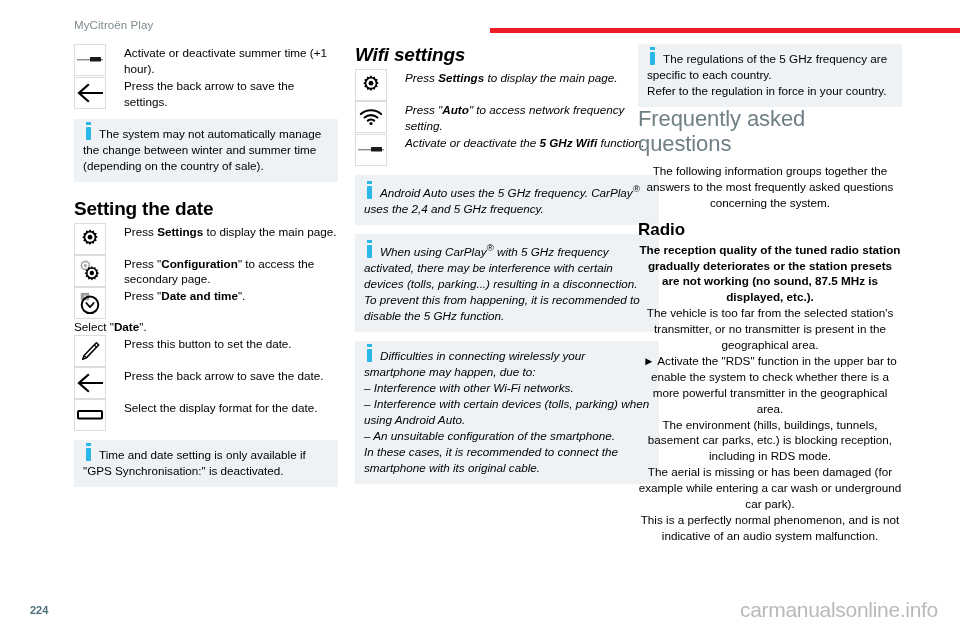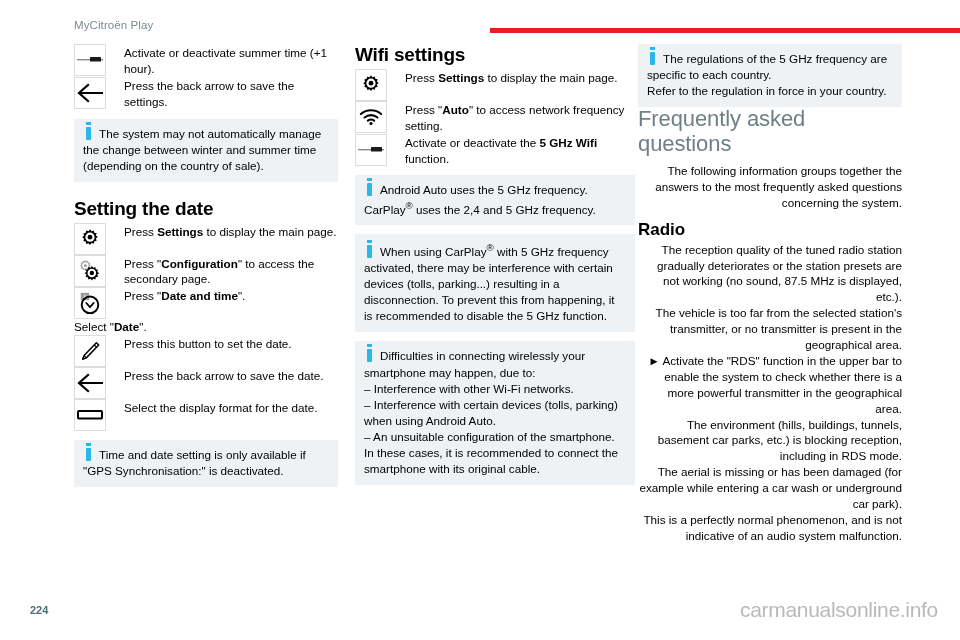--- a/index.html
+++ b/index.html
@@ -46,21 +46,21 @@
     position: absolute;
     left: 0;
     top: 44px;
     width: 960px;
   }
   .col {
     position: absolute;
     top: 0;
   }
   .col-1 { left: 74px;  width: 264px; }
-  .col-2 { left: 355px; width: 280px; }
+  .col-2 { left: 355px; width: 304px; font-style: italic; }
   .col-3 { left: 638px; width: 264px; }
 
   
   h2.section-h {
     font-size: 19px;
     font-weight: bold;
     margin: 0 0 3px 0;
     line-height: 1.15;
     letter-spacing: -0.2px;
   }
@@ -80,23 +80,23 @@
     font-weight: bold;
     margin: 9px 0 2px 0;
     line-height: 1.15;
   }
 
   
   p.body {
     font-size: 11.7px;
     line-height: 1.36;
     margin: 0 0 0 0;
-    text-align: right;
-  }
-  p.body.bold { font-weight: normal; }
+    text-align: center;
+  }
+  p.body.bold { font-weight: bold; }
 
   
   .irow {
     display: flex;
     align-items: flex-start;
     margin: 0;
     gap: 12px;
   }
   .icell {
     width: 32px;

